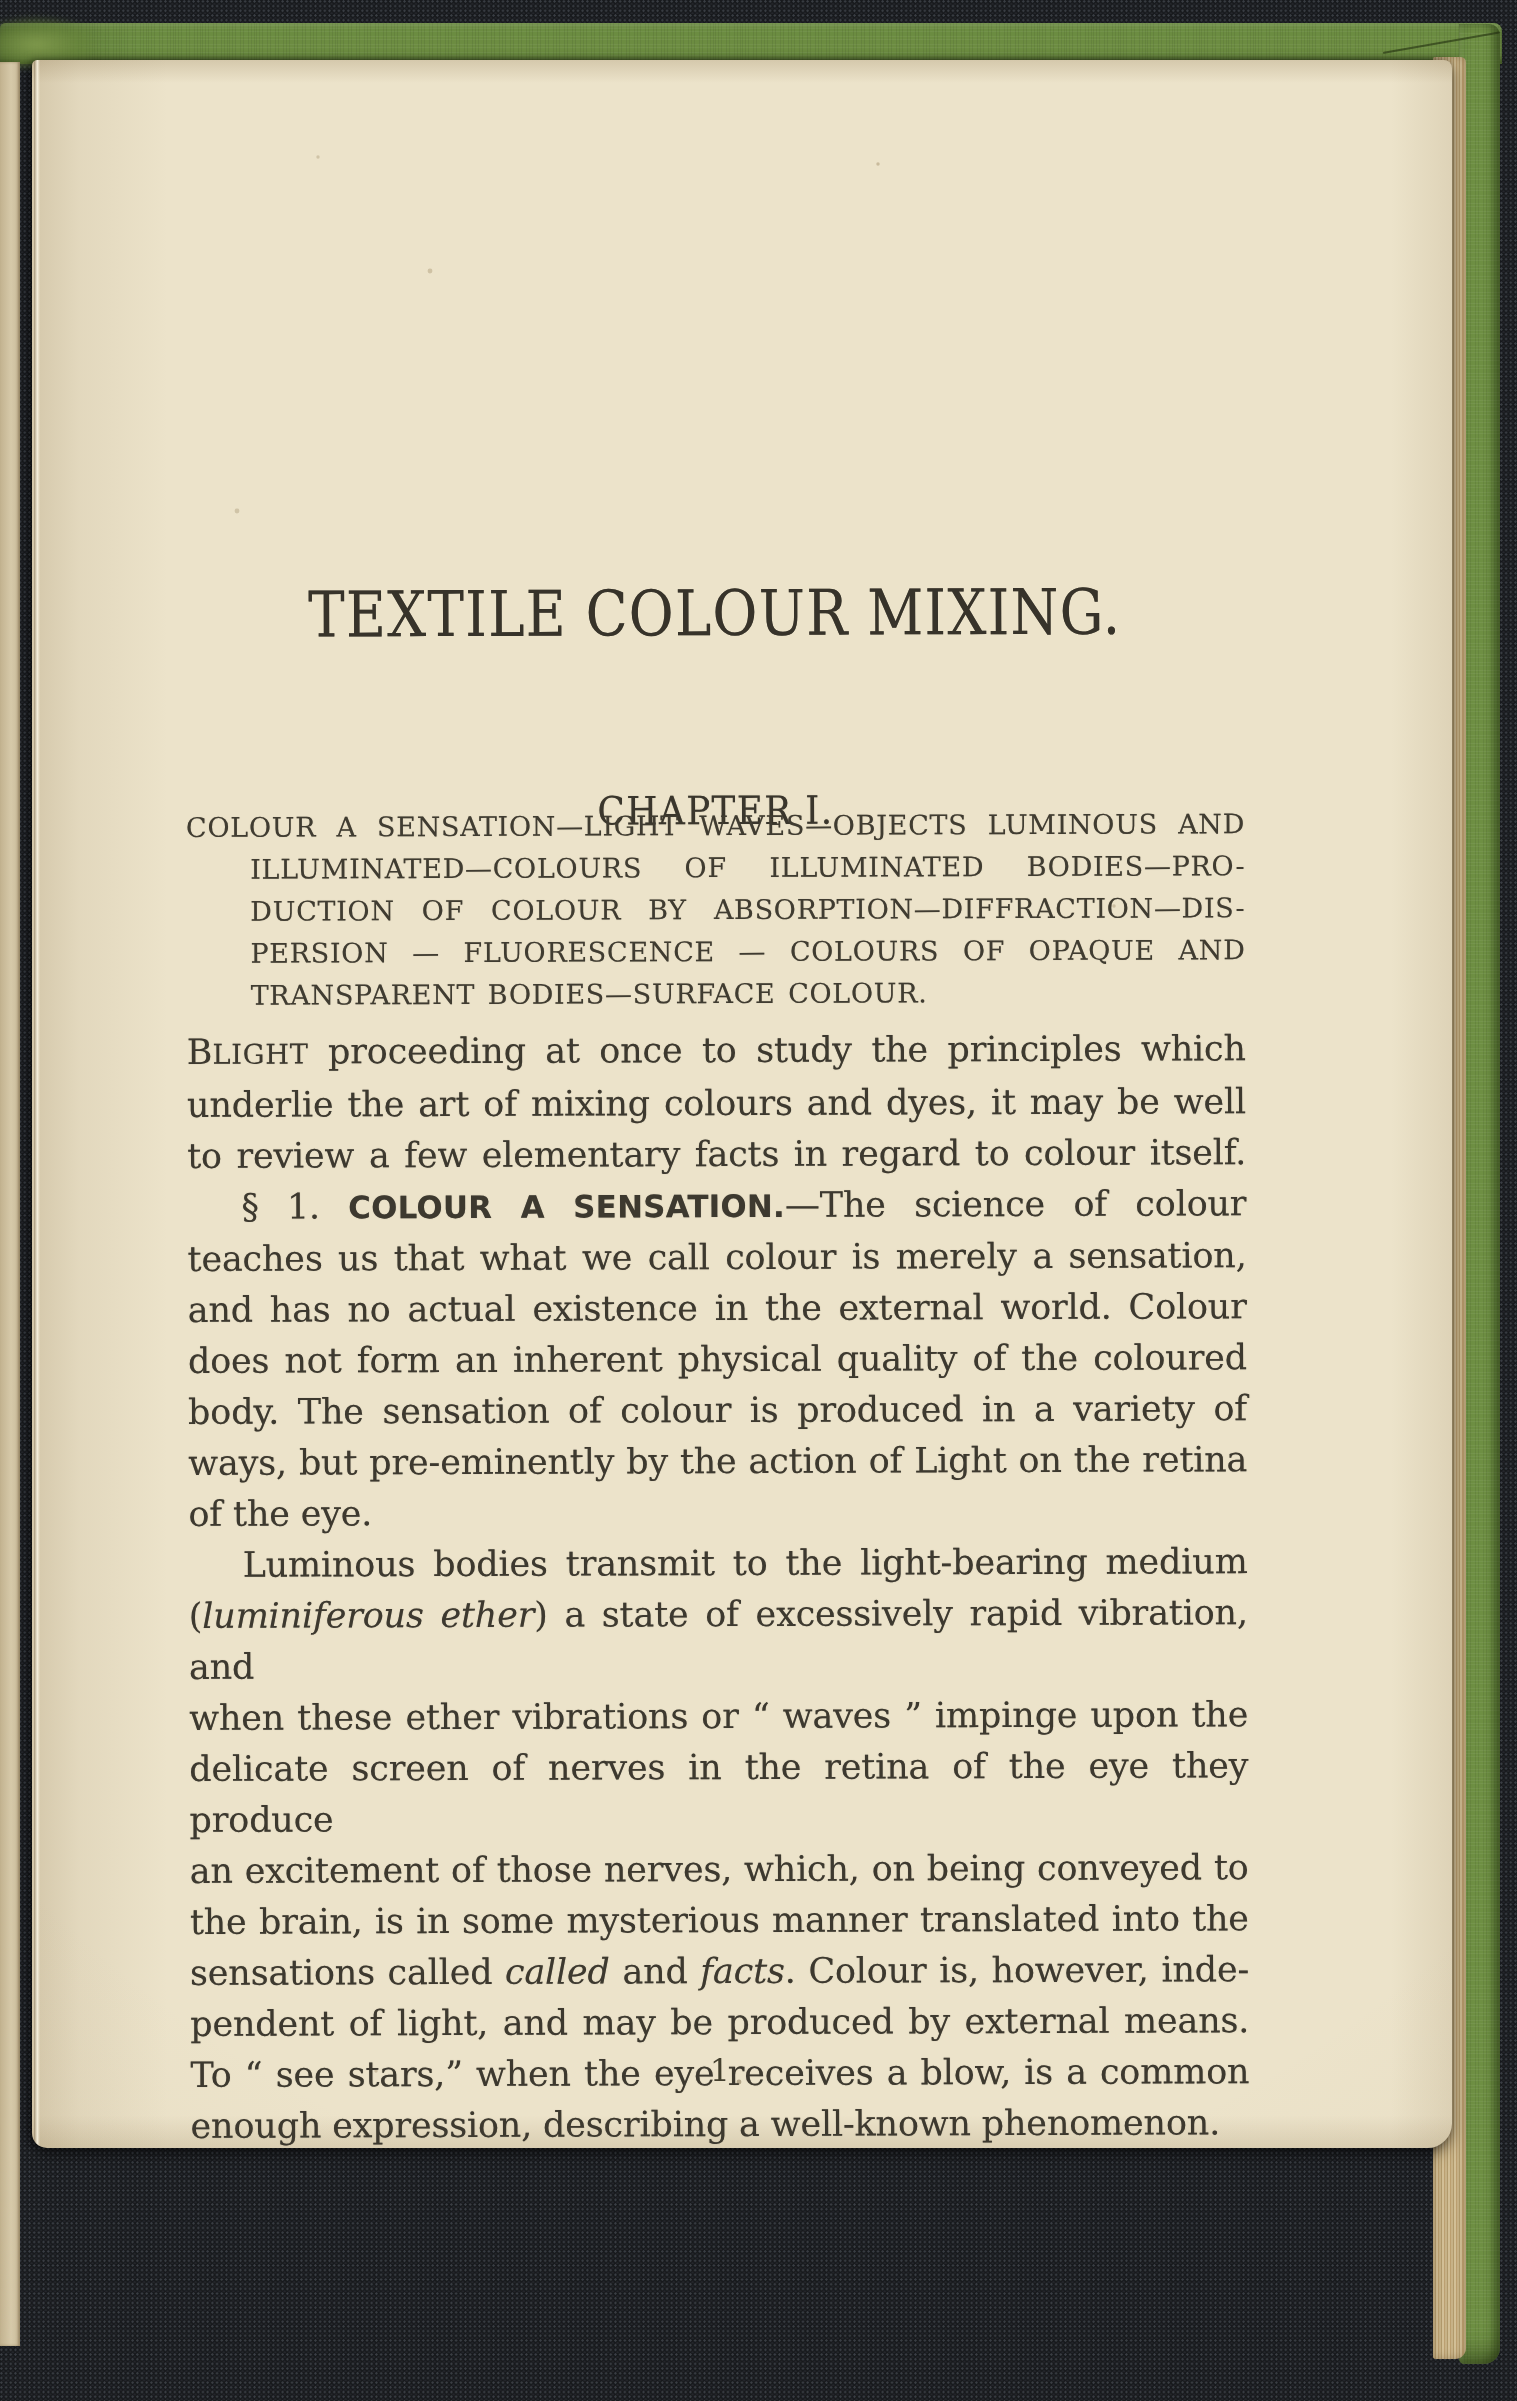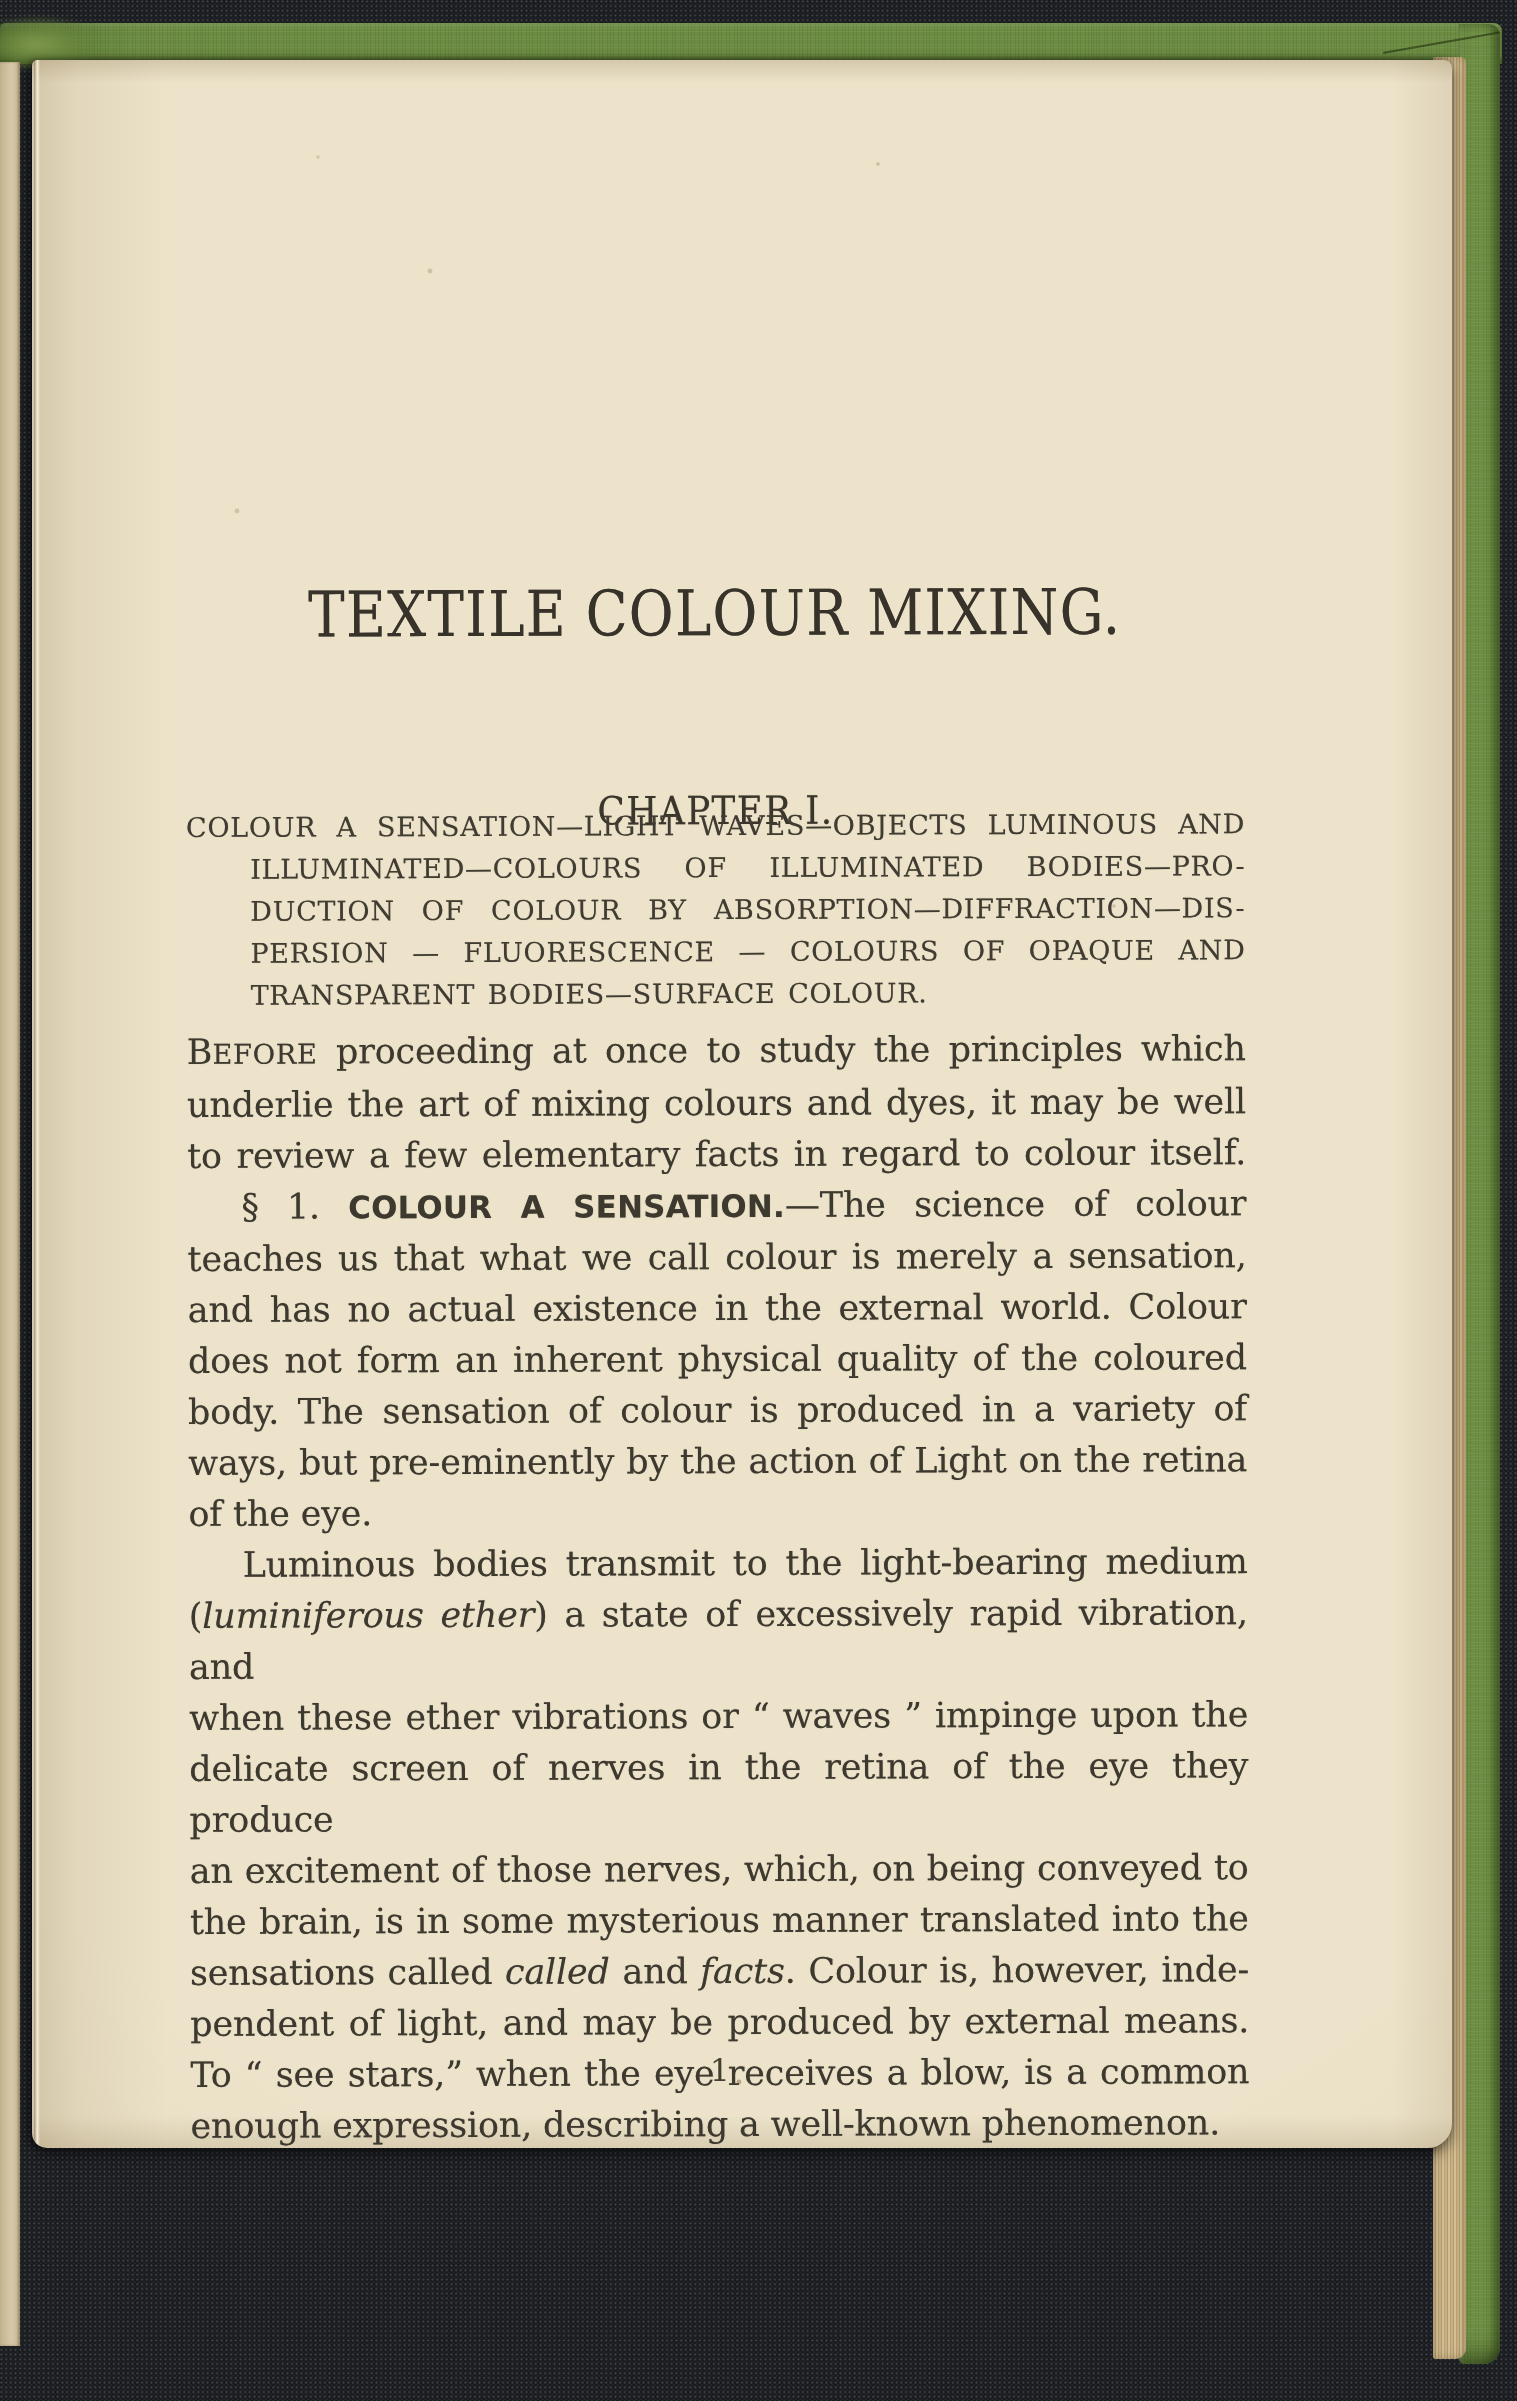--- a/index.html
+++ b/index.html
@@ -110,21 +110,21 @@
 
       <div class="col headnote">
         <div class="line j">COLOUR A SENSATION—LIGHT WAVES—OBJECTS LUMINOUS AND</div>
         <div class="line j hang">ILLUMINATED—COLOURS OF ILLUMINATED BODIES—PRO-</div>
         <div class="line j hang">DUCTION OF COLOUR BY ABSORPTION—DIFFRACTION—DIS-</div>
         <div class="line j hang">PERSION — FLUORESCENCE — COLOURS OF OPAQUE AND</div>
         <div class="line hang">TRANSPARENT BODIES—SURFACE COLOUR.</div>
       </div>
 
       <div class="col bodytext">
-        <div class="line j"><span>B</span><span class="sc">EFORE</span><span> proceeding at once to study the principles which</span></div>
+        <div class="line j"><span>B</span><span class="sc">LIGHT</span><span> proceeding at once to study the principles which</span></div>
         <div class="line j">underlie the art of mixing colours and dyes, it may be well</div>
         <div class="line j">to review a few elementary facts in regard to colour itself.</div>
         <div class="line j ind"><span>§ 1. </span><span class="shead">COLOUR A SENSATION.</span><span>—The science of colour</span></div>
         <div class="line j">teaches us that what we call colour is merely a sensation,</div>
         <div class="line j">and has no actual existence in the external world. Colour</div>
         <div class="line j">does not form an inherent physical quality of the coloured</div>
         <div class="line j">body. The sensation of colour is produced in a variety of</div>
         <div class="line j">ways, but pre-eminently by the action of Light on the retina</div>
         <div class="line">of the eye.</div>
         <div class="line j ind">Luminous bodies transmit to the light-bearing medium</div>

